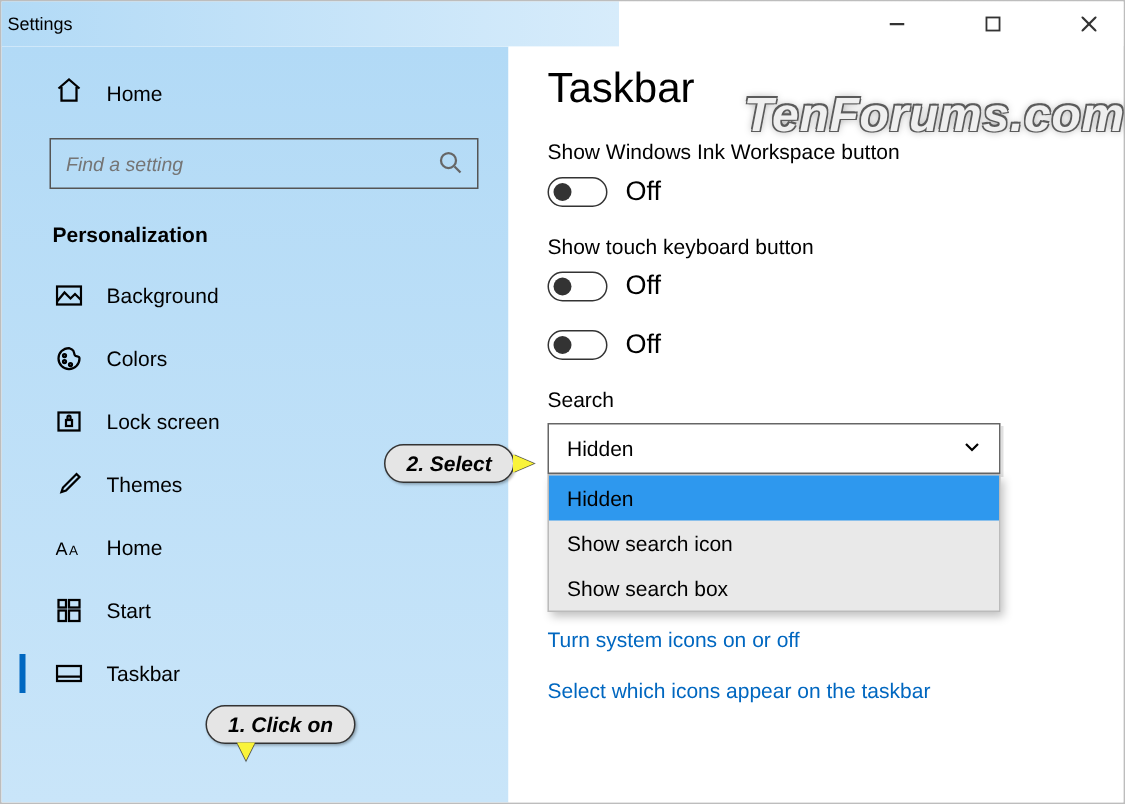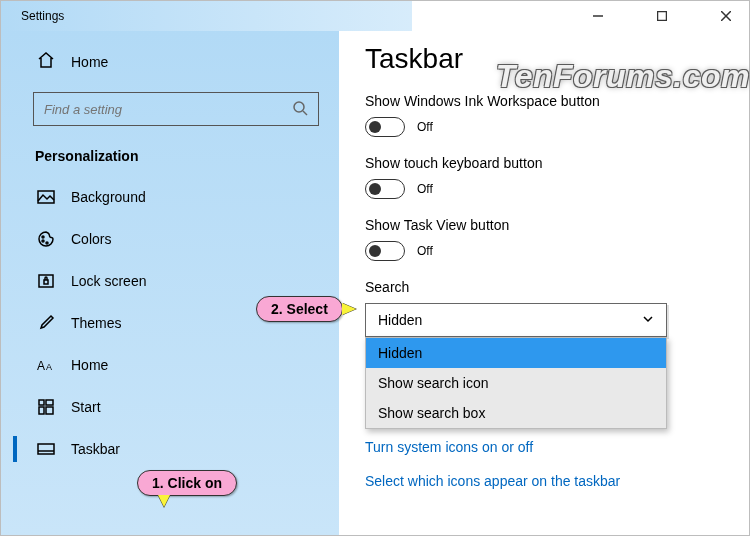--- a/index.html
+++ b/index.html
@@ -1,19 +1,19 @@
 <!DOCTYPE html>
 <html><head>
 <meta charset="utf-8">
 <style>
 * { margin: 0; padding: 0; box-sizing: border-box; font-family: "Segoe UI", sans-serif; }
 body { width: 750px; height: 536px; overflow: hidden; background: #fff; position: relative; }
 
 .window { display: flex; flex-direction: column; width: 100%; height: 100%; border: 1px solid #bdbdbd; }
-.titlebar { display: flex; align-items: center; height: 30px; background: linear-gradient(to right,#b2daf6 0%,#d7ecfb 55%, #ffffff 55%, #ffffff 100%); padding-left: 20px; font-size: 12px; color: #000; gap: 18px; }
+.titlebar { display: flex; align-items: center; height: 30px; background: linear-gradient(to right,#b2daf6 0%,#d7ecfb 55%, #ffffff 55%, #ffffff 100%); padding-left: 4px; font-size: 12px; color: #000; gap: 18px; }
 .titlebar .spacer { flex:1; }
 .winbtn { width: 46px; height: 30px; display:flex; align-items:center; justify-content:center; color:#333; }
 .winbtn svg { width:10px; height:10px; }
 
 .body { flex:1; display:flex; overflow:hidden; }
 
 .sidebar { width: 338px; background: linear-gradient(to bottom,#b2daf6,#c9e5f9); padding: 14px 20px 10px 32px; display:flex; flex-direction:column; gap: 4px; position:relative; }
 .home { display:flex; align-items:center; gap:16px; font-size:14px; color:#000; padding:6px 4px; }
 .search { margin-top:10px; display:flex; align-items:center; border:1px solid #555; height:34px; padding:0 10px; color:#666; font-size:14px;gap:45px; }
 .search input { flex:1; border:none; background:transparent; outline:none; font-style:italic; color:#666; font-size:13px; }
@@ -21,30 +21,30 @@
 .nav-item { display:flex; align-items:center; gap:16px; font-size:14px; color:#000; padding:10px 4px; position:relative; }
 .nav-item.selected::before { content:""; position:absolute; left:-20px; top:6px; bottom:6px; width:4px; background:#0067c0; }
 .nav-item .icon { width:18px; display:flex; justify-content:center; }
 
 .main { flex:1; background:#fff; padding: 12px 26px 20px 26px; overflow:hidden; position:relative; }
 .page-title { font-size:28px; font-weight:400; margin-bottom:18px; }
 .setting-label { font-size:14px; margin-bottom:8px; }
 .toggle-row { display:flex; align-items:center; gap:12px; margin-bottom:18px; }
 .toggle { width:40px; height:20px; border:1px solid #333; border-radius:10px; position:relative; }
 .toggle .knob { position:absolute; left:3px; top:3px; width:12px; height:12px; background:#333; border-radius:50%; }
-.toggle-text { font-size:12px; }
+.toggle-text { font-size:18px; }
 
 .dropdown { border:1px solid #666; height:34px; width:302px; display:flex; align-items:center; padding:0 12px; font-size:14px; justify-content:space-between; box-shadow: 2px 2px 0 rgba(0,0,0,0.12); }
 .dropdown-list { width:302px; background:#e9e9e9; border:1px solid #bbb; margin-top:0; box-shadow: 2px 3px 6px rgba(0,0,0,0.25); }
 .dropdown-list .opt { padding:7px 12px; font-size:14px; }
 .dropdown-list .opt.hl { background:#2e98ee; }
 
 .link { color:#0067c0; font-size:14px; margin-top:18px; display:block; }
 
-.callout { position:absolute; background:#f9a8d4; border:1px solid #333; border-radius:14px; padding:4px 14px; font-size:14px; font-weight:600; box-shadow:1px 1px 2px rgba(0,0,0,0.3); white-space:nowrap; }
+.callout { position:absolute; background:#e5e5e5; border:1px solid #333; border-radius:14px; padding:4px 14px; font-size:14px; font-weight:600; box-shadow:1px 1px 2px rgba(0,0,0,0.3); white-space:nowrap;font-style:italic; }
 .callout::after { content:""; position:absolute; width:0; height:0; }
 .callout.tail-right::after { right:-14px; top:50%; margin-top:-6px; border-top:6px solid transparent; border-bottom:6px solid transparent; border-left:14px solid #f9f33a; filter: drop-shadow(1px 0 0 #333); }
 .callout.tail-down::after { left:20px; bottom:-12px; border-left:6px solid transparent; border-right:6px solid transparent; border-top:12px solid #f9f33a; filter: drop-shadow(0 1px 0 #333); }
 
 .watermark { position:absolute; top:58px; left:13px; right:0; text-align:right; font-size:32px; font-weight:700; font-style:italic; color:rgba(255,255,255,0.9); text-shadow: -1px -1px 0 #5b5b5b, 1px -1px 0 #5b5b5b, -1px 1px 0 #5b5b5b, 1px 1px 0 #5b5b5b, 0 0 6px rgba(0,0,0,0.4); pointer-events:none; letter-spacing:0.5px; }
 
 svg { stroke: currentColor; fill: none; stroke-width:1.5; }
 </style>
 </head>
 <body>
@@ -170,21 +170,20 @@
       </div>
 
       <div class="setting-label">Show touch keyboard button</div>
       <div class="toggle-row">
         <div class="toggle">
             <div class="knob"></div>
           </div>
         <span class="toggle-text">Off</span>
       </div>
 
-      <div class="setting-label">Show Task View button</div>
       <div class="toggle-row">
         <div class="toggle">
             <div class="knob"></div>
           </div>
         <span class="toggle-text">Off</span>
       </div>
 
       <div class="setting-label">Search</div>
       <div class="dropdown">
         <span>Hidden</span>

